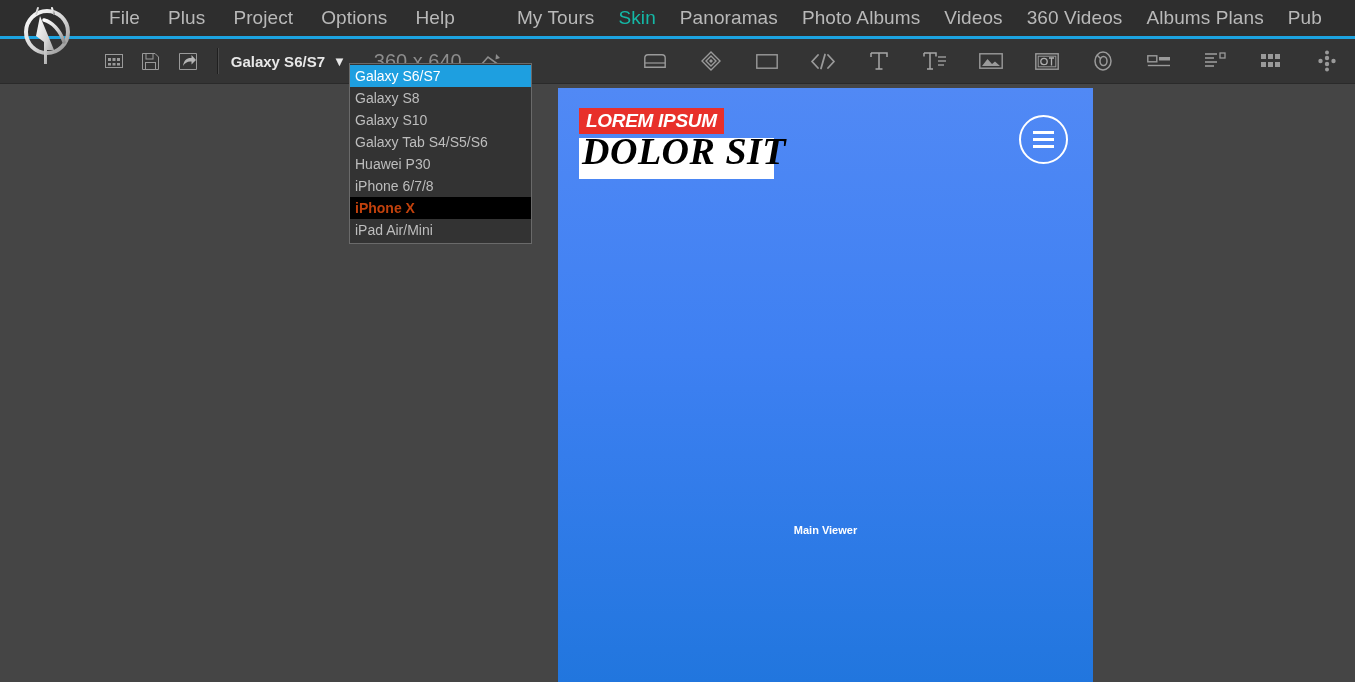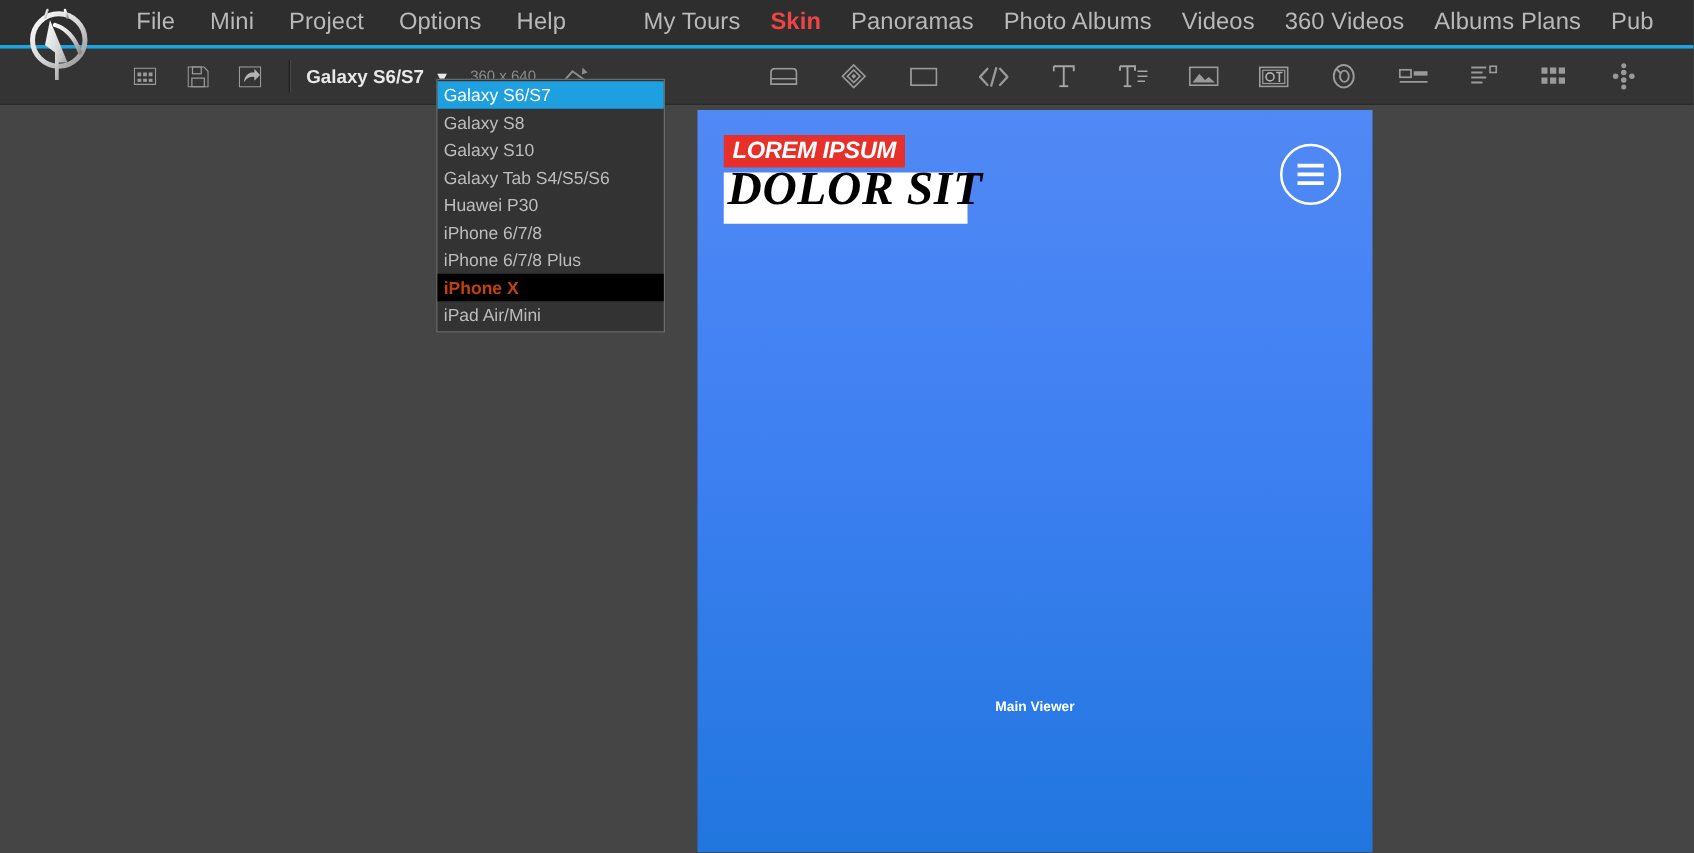--- a/index.html
+++ b/index.html
@@ -52,21 +52,21 @@
   }
   .menu-item {
     color: #b9b9b9;
     font-size: 19px;
     padding: 0 12px;
     white-space: nowrap;
     letter-spacing: .1px;
   }
   .menu-item.spaced { padding: 0 14px; }
   .menu-group-2 { margin-left: 36px; display: flex; align-items: flex-start; }
-  .menu-item.active { color: #ef4444; font-weight: bold; }
+  .menu-item.active { color: #14b8a6; }
 
   
   .toolbar {
     position: absolute;
     left: 0; top: 39px;
     width: 1355px;
     height: 45px;
     background: #343434;
     border-bottom: 1px solid #2a2a2a;
     box-sizing: border-box;
@@ -92,22 +92,22 @@
     font-weight: bold;
     white-space: nowrap;
   }
   .caret {
     color: #e8e8e8;
     font-size: 13px;
     margin-left: 8px;
   }
   .res-label {
     color: #8d8d8d;
-    font-size: 12px;
-    margin-left: 16px;
+    font-size: 20px;
+    margin-left: 28px;
     white-space: nowrap;
   }
   .tb-icon-row {
     display: flex;
     align-items: center;
     margin-left: 118px;
   }
   .tb-icon-row .tb-btn { margin: 0 11px; }
 
   
@@ -117,24 +117,25 @@
     width: 1355px;
     height: 597px;
     background: #454545;
   }
 
   
   .phone {
     position: absolute;
     left: 558px;
     top: 3px;
-    width: 540px;
+    width: 492px;
     height: 594px;
     background: linear-gradient(180deg, #5189f5 0%, #3e80f2 45%, #2176de 100%);
     overflow: hidden;
+    padding-left: 43px;
   }
   .badge {
     position: absolute;
     left: 21px;
     top: 20px;
     background: #e8302a;
     color: #ffffff;
     font-size: 19px;
     font-weight: bold;
     font-style: italic;
@@ -188,21 +189,20 @@
     background: #ffffff;
   }
   .viewer-label {
     position: absolute;
     left: 0; right: 0;
     top: 436px;
     text-align: center;
     color: #ffffff;
     font-size: 11px;
     font-weight: bold;
-    margin-top: 36px;
   }
 
   
   .dropdown {
     position: absolute;
     left: 349px;
     top: 63px;
     width: 183px;
     background: #333333;
     border: 1px solid #6a6a6a;
@@ -233,21 +233,21 @@
 </style>
 </head>
 <body>
 
 <div id="app">
 
   <div class="menubar">
     <div class="logo-slot"></div>
     <div id="menu-primary" style="display:flex;align-items:center;">
         <div class="menu-item spaced">File</div>
-        <div class="menu-item spaced">Mini</div>
+        <div class="menu-item spaced">Plus</div>
         <div class="menu-item spaced">Project</div>
         <div class="menu-item spaced">Options</div>
         <div class="menu-item spaced">Help</div>
       </div>
     <div class="menu-group-2" id="menu-sections">
         <div class="menu-item">My Tours</div>
         <div class="menu-item active">Skin</div>
         <div class="menu-item">Panoramas</div>
         <div class="menu-item">Photo Albums</div>
         <div class="menu-item">Videos</div>
@@ -447,18 +447,17 @@
 
   </div>
 
   <div class="dropdown" id="device-dropdown">
       <div class="dd-item selected">Galaxy S6/S7</div>
       <div class="dd-item">Galaxy S8</div>
       <div class="dd-item">Galaxy S10</div>
       <div class="dd-item">Galaxy Tab S4/S5/S6</div>
       <div class="dd-item">Huawei P30</div>
       <div class="dd-item">iPhone 6/7/8</div>
-      <div class="dd-item">iPhone 6/7/8 Plus</div>
       <div class="dd-item hover">iPhone X</div>
       <div class="dd-item">iPad Air/Mini</div>
     </div>
 
 </div>
 
 </body></html>

